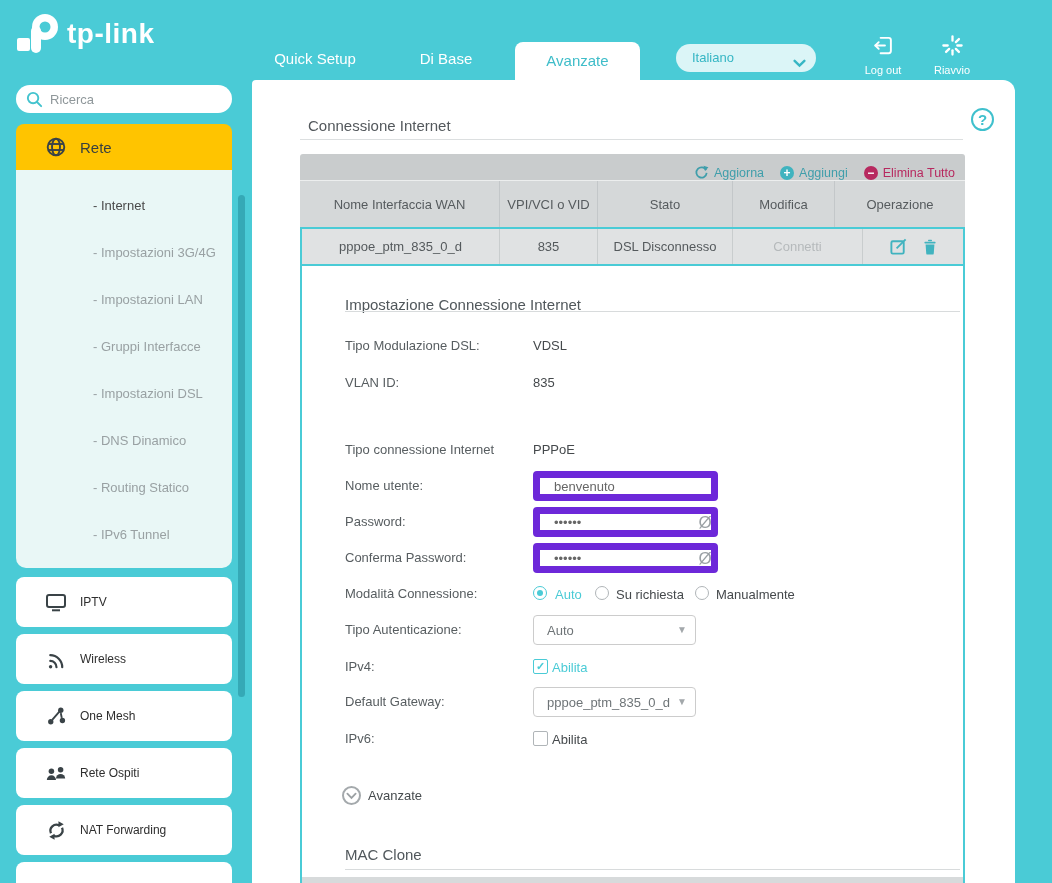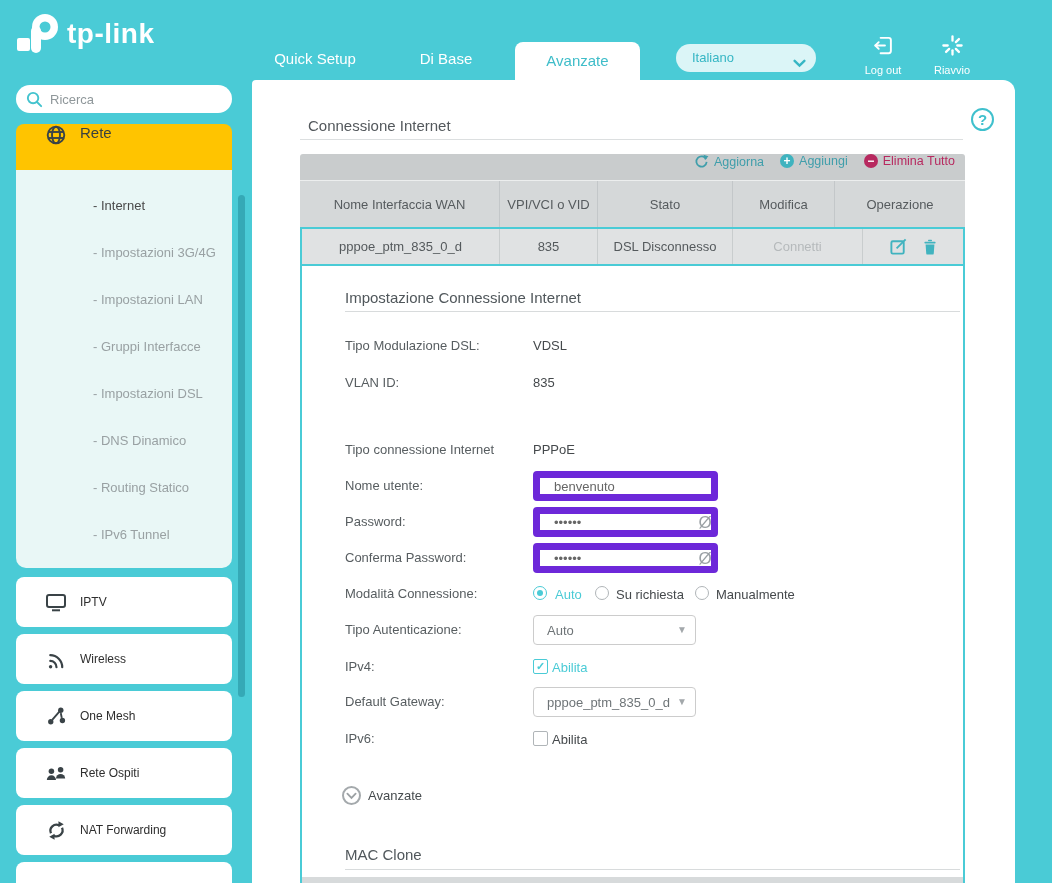--- a/index.html
+++ b/index.html
@@ -24,21 +24,21 @@
   .hbtn .lbl { font-size:11px; margin-top:3px; }
 
   
   .search { position:absolute; left:16px; top:85px; width:216px; height:28px;
             background:#fff; border-radius:14px; }
   .search svg { position:absolute; left:9px; top:5px; }
   .search input { position:absolute; left:34px; top:1px; width:170px; height:26px;
                   border:none; outline:none; font-size:13px; color:#444; background:transparent; }
   .search input::placeholder { color:#8f979a; }
   .grp-active { position:absolute; left:16px; top:124px; width:216px; height:46px;
-                background:#ffc400; border-radius:8px 8px 0 0; display:flex; align-items:flex-start; cursor:pointer; }
+                background:#ffc400; border-radius:8px 8px 0 0; display:flex; align-items:center; cursor:pointer; }
   .grp-active .ic { margin-left:29px; width:22px; display:flex; }
   .grp-active .tx { margin-left:13px; font-size:15px; color:#38403f; }
   .submenu { position:absolute; left:16px; top:170px; width:216px; height:398px;
              background:#e9f7f6; border-radius:0 0 10px 10px; }
   .subitem { position:absolute; left:77px; font-size:13px; color:#99a1a3; cursor:pointer; white-space:nowrap; }
   .subitem.on { color:#4a4a4a; }
   .card { position:absolute; left:16px; width:216px; height:50px; background:#fff;
           border-radius:8px; display:flex; align-items:center; cursor:pointer; }
   .card .ic { margin-left:29px; width:22px; display:flex; justify-content:center; }
   .card .tx { margin-left:13px; font-size:12px; color:#2e2e2e; }
@@ -48,21 +48,21 @@
   
   .panel { position:absolute; left:252px; top:80px; width:763px; height:803px;
            background:#fff; border-radius:4px 12px 0 0; }
   .pg-title { position:absolute; left:300px; top:117px; font-size:15px; color:#53585c;margin-left:8px; }
   .pg-div { position:absolute; left:300px; top:139px; width:663px; height:1px; background:#dcdfe0; }
   .help { position:absolute; left:971px; top:108px; width:23px; height:23px; border:2px solid #3fc0cd;
           border-radius:50%; color:#3fc0cd; font-weight:bold; font-size:15px; text-align:center;
           line-height:19px; cursor:pointer; }
 
   .toolbar { position:absolute; left:300px; top:154px; width:665px; height:26px; background:#c9cccd;
-             border-radius:3px 3px 0 0; display:flex; justify-content:flex-end; align-items:flex-start;
+             border-radius:3px 3px 0 0; display:flex; justify-content:flex-end; align-items:flex-end;
              gap:16px; padding-right:10px; }
   .tlink { display:flex; align-items:center; gap:5px; font-size:12.5px; color:#3f9eab; cursor:pointer; }
   .tlink.danger { color:#b7295f; }
   .badge { width:14px; height:14px; border-radius:50%; color:#fff; font-size:12px; line-height:14px;
            text-align:center; font-weight:bold; }
   .badge.plus { background:#3fb3bf; }
   .badge.minus { background:#b7295f; }
 
   .thead { position:absolute; left:300px; top:180px; width:665px; height:47px; background:#d5d8d9;
            border-top:1px solid #eceeee; display:flex; }
@@ -329,21 +329,21 @@
               <rect x="7.5" y="0.8" width="5" height="2" rx="0.8"></rect>
             <path d="M4.5 7 h11 l-0.8 11 a1.6 1.6 0 0 1 -1.6 1.5 h-6.2 a1.6 1.6 0 0 1 -1.6 -1.5z"></path>
             </svg>
         </span>
       </div>
     </div>
   </div>
 
   <div class="formbox"></div>
 
-  <div class="sec-title" style="top:289px">Impostazione Connessione Internet</div>
+  <div class="sec-title" style="top:296px">Impostazione Connessione Internet</div>
   <div class="sec-div" style="top:311px"></div>
 
   <div class="flabel" style="top:338px">Tipo Modulazione DSL:</div>
   <div class="fvalue" style="top:338px">VDSL</div>
 
   <div class="flabel" style="top:375px">VLAN ID:</div>
   <div class="fvalue" style="top:375px">835</div>
 
   <div class="flabel" style="top:442px">Tipo connessione Internet</div>
   <div class="fvalue" style="top:442px">PPPoE</div>

